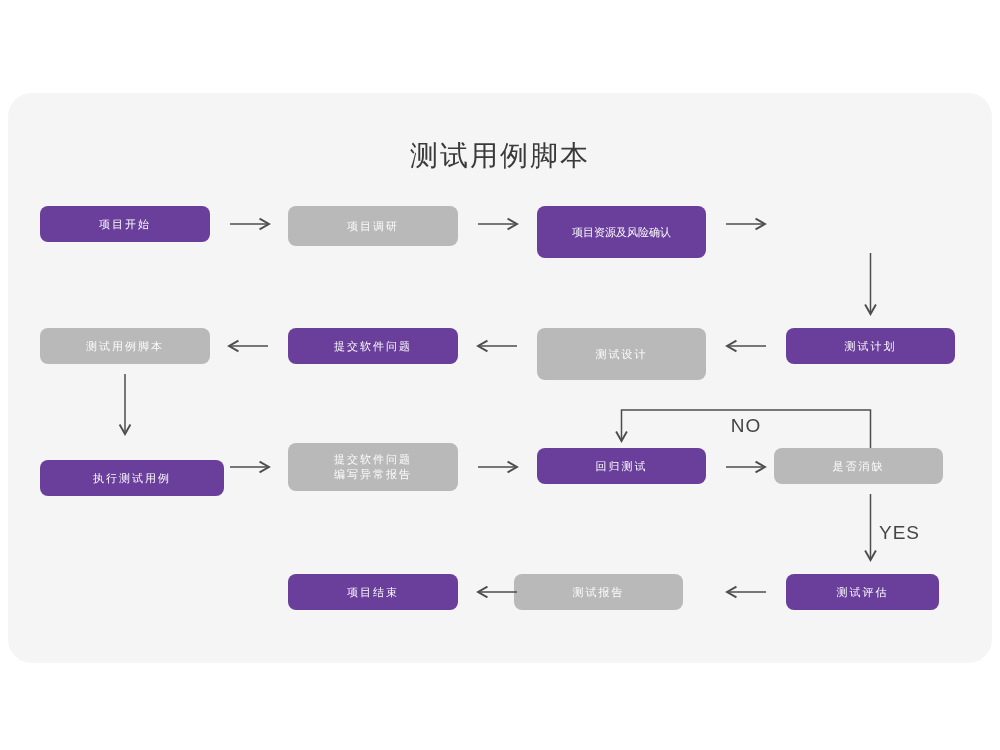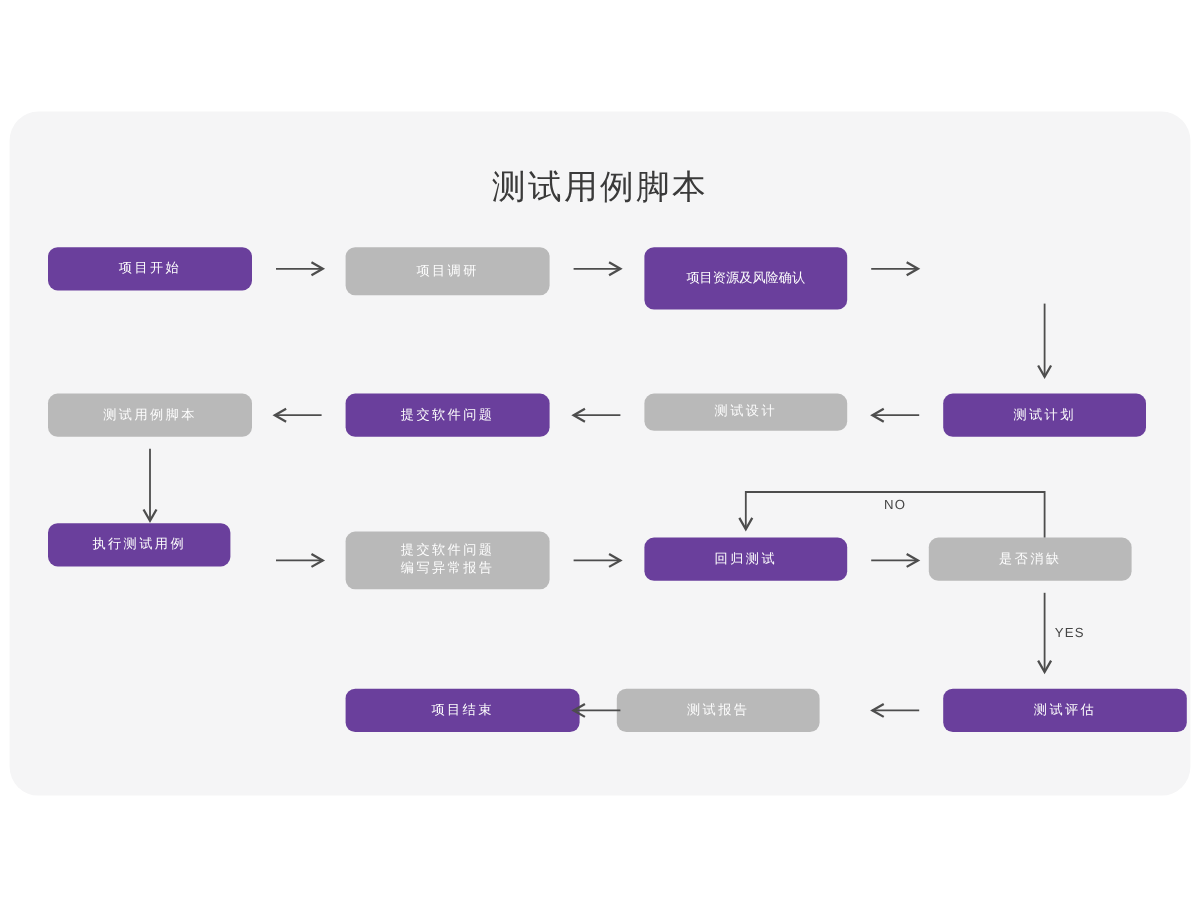--- a/index.html
+++ b/index.html
@@ -26,54 +26,54 @@
   .n-active{background:var(--active,#6a3f9c)}
   .n-inactive{background:var(--inactive,#b9b9b9)}
   .two-line{flex-direction:column}
   svg.arrows{position:absolute;left:0;top:0;pointer-events:none}
   svg.arrows line, svg.arrows polyline{
     stroke:var(--arrow_color,#4d4d4d);stroke-width:1.5;fill:none;
   }
   #ah path{stroke:var(--arrow_color,#4d4d4d)}
   .edge-label{
     position:absolute;color:var(--label_color,#454545);
-    font-size:11px;letter-spacing:1px;
+    font-size:19px;letter-spacing:1px;
   }
   .label-no{left:700px;top:415px;width:92px;text-align:center}
   .label-yes{left:879px;top:522px}
 </style>
 </head>
 <body>
 
 <div class="card"></div>
 
 <div class="stage">
 
   <div class="title">测试用例脚本</div>
 
   <div class="node n-active" style="left:40px;top:206px;width:170px;height:36px">项目开始</div>
   <div class="node n-inactive" style="left:288px;top:206px;width:170px;height:40px">项目调研</div>
   <div class="node n-active" style="left:537px;top:206px;width:169px;height:52px;letter-spacing:0">项目资源及风险确认</div>
 
   <div class="node n-inactive" style="left:40px;top:328px;width:170px;height:36px">测试用例脚本</div>
   <div class="node n-active" style="left:288px;top:328px;width:170px;height:36px">提交软件问题</div>
-  <div class="node n-inactive" style="left:537px;top:328px;width:169px;height:31px">测试设计</div>
+  <div class="node n-inactive" style="left:537px;top:328px;width:169px;height:52px">测试设计</div>
   <div class="node n-active" style="left:786px;top:328px;width:169px;height:36px">测试计划</div>
 
-  <div class="node n-active" style="left:40px;top:436px;width:152px;height:36px">执行测试用例</div>
+  <div class="node n-active" style="left:40px;top:460px;width:184px;height:36px">执行测试用例</div>
   <div class="node n-inactive two-line" style="left:288px;top:443px;width:170px;height:48px">
     <span>提交软件问题</span>
     <span>编写异常报告</span>
   </div>
   <div class="node n-active" style="left:537px;top:448px;width:169px;height:36px">回归测试</div>
   <div class="node n-inactive" style="left:774px;top:448px;width:169px;height:36px">是否消缺</div>
 
-  <div class="node n-active" style="left:288px;top:574px;width:195px;height:36px">项目结束</div>
+  <div class="node n-active" style="left:288px;top:574px;width:170px;height:36px">项目结束</div>
   <div class="node n-inactive" style="left:514px;top:574px;width:169px;height:36px">测试报告</div>
-  <div class="node n-active" style="left:786px;top:574px;width:203px;height:36px">测试评估</div>
+  <div class="node n-active" style="left:786px;top:574px;width:153px;height:36px">测试评估</div>
 
   <div class="edge-label label-no">NO</div>
   <div class="edge-label label-yes">YES</div>
 
   <svg class="arrows" width="1000" height="750" viewBox="0 0 1000 750">
     <defs>
       <marker id="ah" viewBox="0 0 10 10" refX="8" refY="5" markerWidth="9" markerHeight="9" orient="auto-start-reverse">
         <path d="M1,1 L8,5 L1,9" fill="none" stroke-width="1.4"></path>
       </marker>
     </defs>

